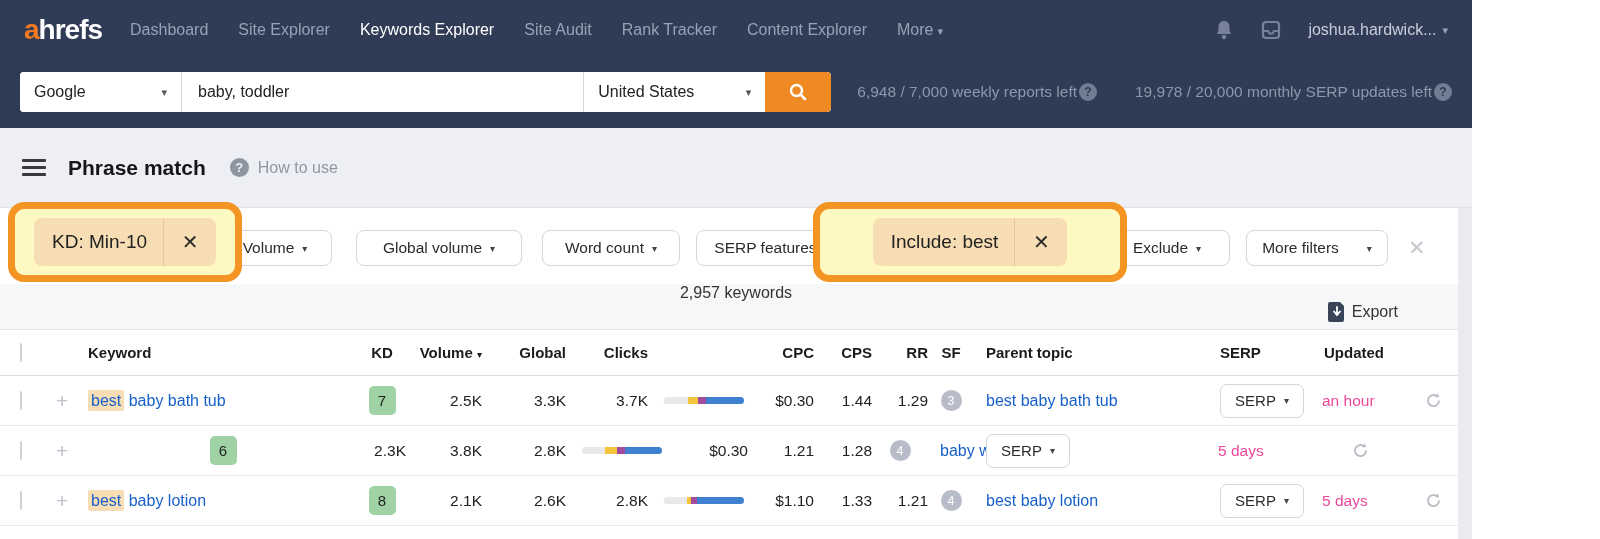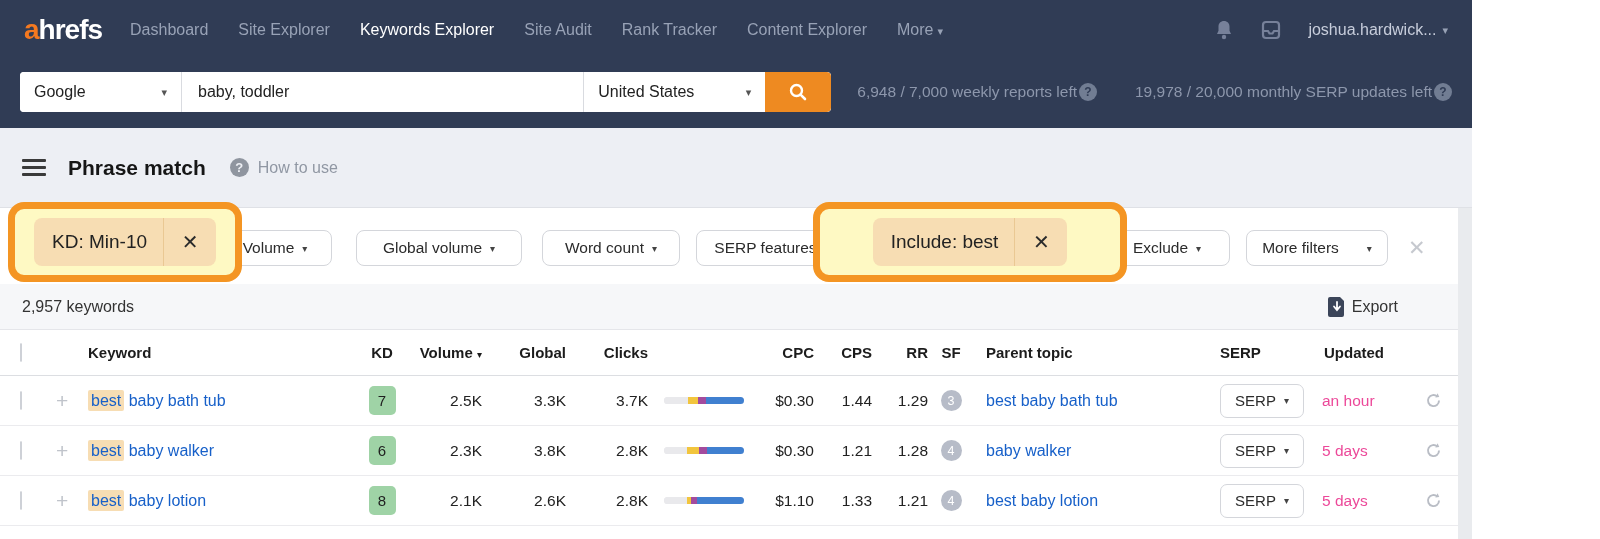--- a/index.html
+++ b/index.html
@@ -59,21 +59,21 @@
     background:#fef9c3; display:flex; align-items:center; justify-content:center; padding:5px; z-index:2; }
   .chip { background:#f7ddb3; border-radius:8px; height:48px; display:flex; align-items:center;
     padding:0 0 0 18px; font-size:19px; color:#222; }
   .chip-label { padding-right:16px; white-space:nowrap; }
   .chip-divider { width:1px; align-self:stretch; background:#eac893; }
   .chip-close { width:52px; align-self:stretch; display:flex; align-items:center; justify-content:center;
     font-size:20px; font-weight:bold; color:#2b2b2b; cursor:pointer; }
 
   
   .results-bar { height:46px; background:#f6f7f9; border-bottom:1px solid #e5e6ea;
-    display:flex; align-items:center; padding:0 22px; }
+    display:flex; align-items:center; padding:0 22px;flex-direction:column; }
   .results-count { font-size:16px; color:#333; }
   .export-btn { margin-left:auto; margin-right:52px; display:flex; align-items:center; gap:6px; cursor:pointer; }
   .export-label { font-size:16px; color:#333; }
 
   
   .grid-row { display:grid; padding-left:20px; padding-right:14px;
     grid-template-columns:36px 32px 270px 48px 76px 84px 82px 100px 66px 58px 56px 46px 1fr 104px 96px 50px;
     align-items:center; }
   .thead { height:46px; background:#fff; border-bottom:1px solid #dcdee2; font-weight:bold; font-size:15px; color:#1c1c1c; }
   .trow { height:50px; border-bottom:1px solid #ebebee; font-size:15.5px; color:#222; }
@@ -287,21 +287,20 @@
         <svg width="17" height="17" viewBox="0 0 16 16">
           <path d="M13.2 8a5.2 5.2 0 1 1-1.6-3.7" stroke="#b9bdc5" stroke-width="1.8" fill="none"></path>
           <path d="M11.9 1.2 13.4 4.8 9.7 5.2z" fill="#b9bdc5"></path>
         </svg>
       </span>
   </div>
 
   <div class="grid-row trow">
     <span><span class="checkbox"></span></span>
     <span class="plus">+</span>
-    <span class="kw-link"><span class="kw-hl">best</span><span> baby walker</span></span>
     <span class="col-c"><span class="kd-badge">6</span></span>
     <span class="col-r">2.3K</span>
     <span class="col-r">3.8K</span>
     <span class="col-r">2.8K</span>
     <span>
         <span class="clickbar">
           <span class="seg-grey" style="width: 29%;"></span>
           <span class="seg-yellow" style="width: 15%;"></span>
           <span class="seg-purple" style="width: 10%;"></span>
           <span class="seg-blue" style="width: 46%;"></span>

